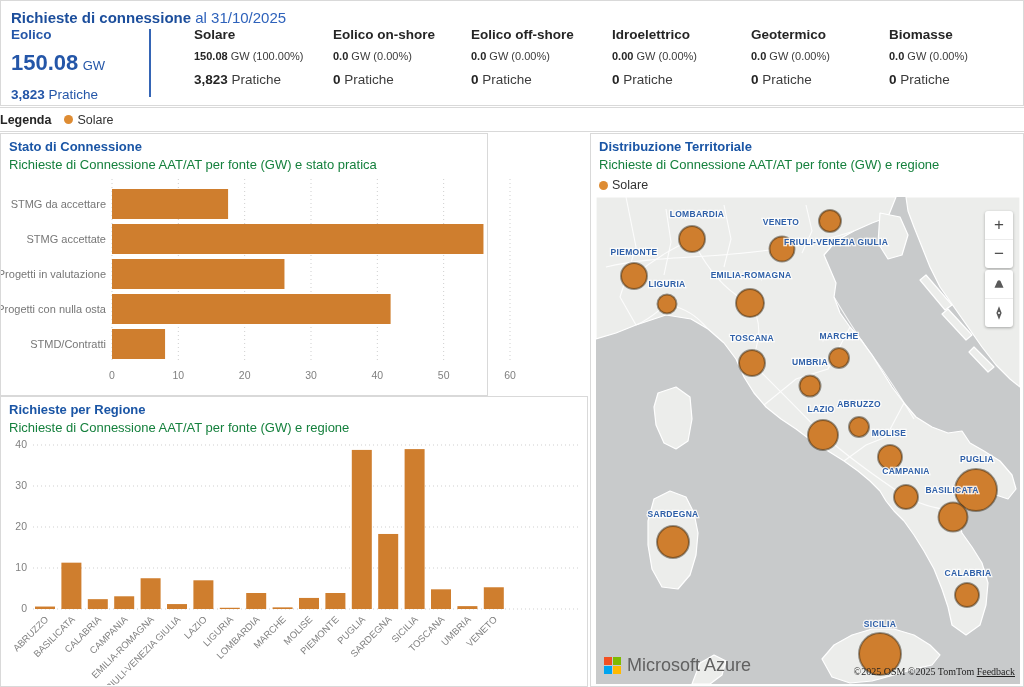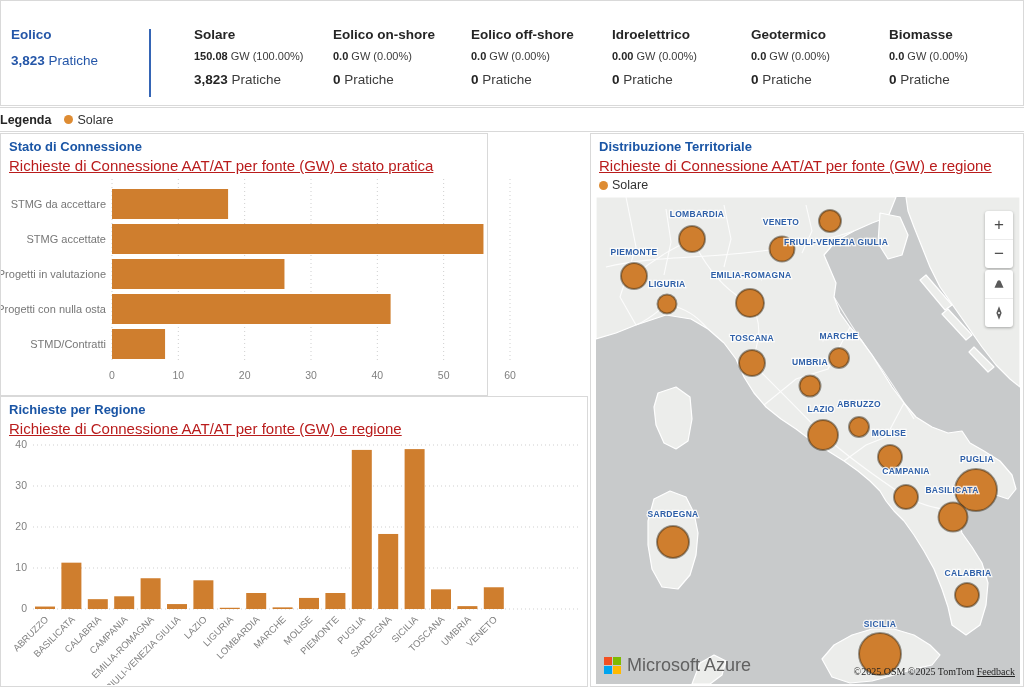--- a/index.html
+++ b/index.html
@@ -30,21 +30,21 @@
   
   #legend-band{left:0;top:107px;width:1024px;height:25px;border-left:none;border-right:none;display:flex;align-items:center;}
   .legend-title{font-weight:bold;font-size:12.5px;}
   .legend-dot{display:inline-block;width:9px;height:9px;border-radius:50%;margin:0 4px 0 13px;}
   .legend-item-name{font-size:12.5px;color:#333;}
 
   
   #panel-stato{left:0;top:133px;width:488px;height:263px;}
   #panel-regioni{left:0;top:396px;width:588px;height:291px;padding-left:12px;}
   .chart-title{position:absolute;left:8px;top:5px;font-size:13px;font-weight:bold;color:#1a55a5;}
-  .chart-subtitle{position:absolute;left:8px;top:23px;font-size:15px;color:#b91c1c;text-decoration:underline;}
+  .chart-subtitle{position:absolute;left:8px;top:23px;font-size:13px;color:#15803d;}
   .chart-svg{position:absolute;left:0px;}
   #chart-stato{top:37px;}
   #chart-regioni{top:41px;}
 
   
   #panel-map{left:590px;top:133px;width:434px;height:554px;}
   #map-legend{position:absolute;left:8px;top:44px;display:flex;align-items:center;}
   #map-legend .legend-dot{margin:0 4px 0 0;}
   #map-area{position:absolute;left:5px;top:63px;width:424px;height:487px;overflow:hidden;}
   #map-svg{position:absolute;left:0;top:0;}
@@ -59,23 +59,31 @@
   #ms-squares span{width:8px;height:8px;display:block;}
   .sq1{background:#f25022}.sq2{background:#7fba00}.sq3{background:#00a4ef}.sq4{background:#ffb900}
   #azure-text{font-size:18px;color:#616161;}
   #map-attr{position:absolute;right:5px;bottom:7px;font-family:"Liberation Serif",serif;font-size:10px;color:#1f1f1f;}
   #map-attr a{color:#1f1f1f;}
 </style>
 </head>
 <body>
 
 <div class="panel" id="top-panel">
+  <div class="top-title-row">
+    <span class="top-title">Richieste di connessione</span>
+    <span class="top-date">al 31/10/2025</span>
+  </div>
   <div id="top-content">
     <div id="totale-block">
       <div class="tot-label">Eolico</div>
+      <div class="tot-value-row">
+        <span class="tot-value">150.08</span>
+        <span class="tot-unit">GW</span>
+      </div>
       <div class="tot-count-row">
         <span class="tot-count">3,823</span>
         <span>Pratiche</span>
       </div>
     </div>
     <div id="blue-divider"></div>
     <div id="sources-row">
         <div class="source-col" style="width: 139px;">
           <div class="src-name">Solare</div>
           <div class="src-value"><b>150.08</b> GW (100.00%)</div>

